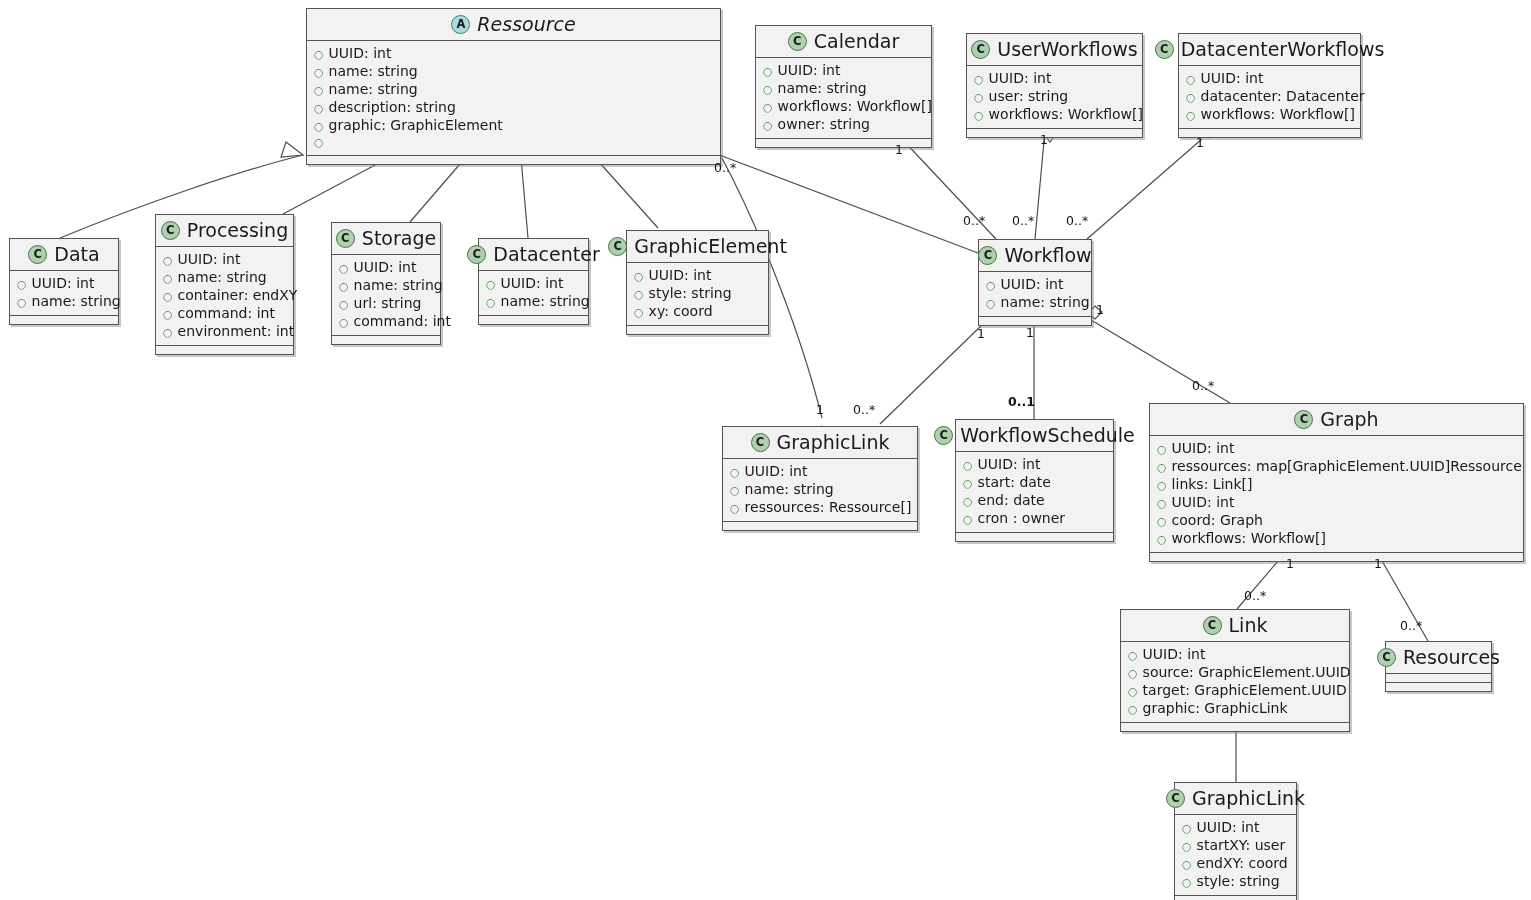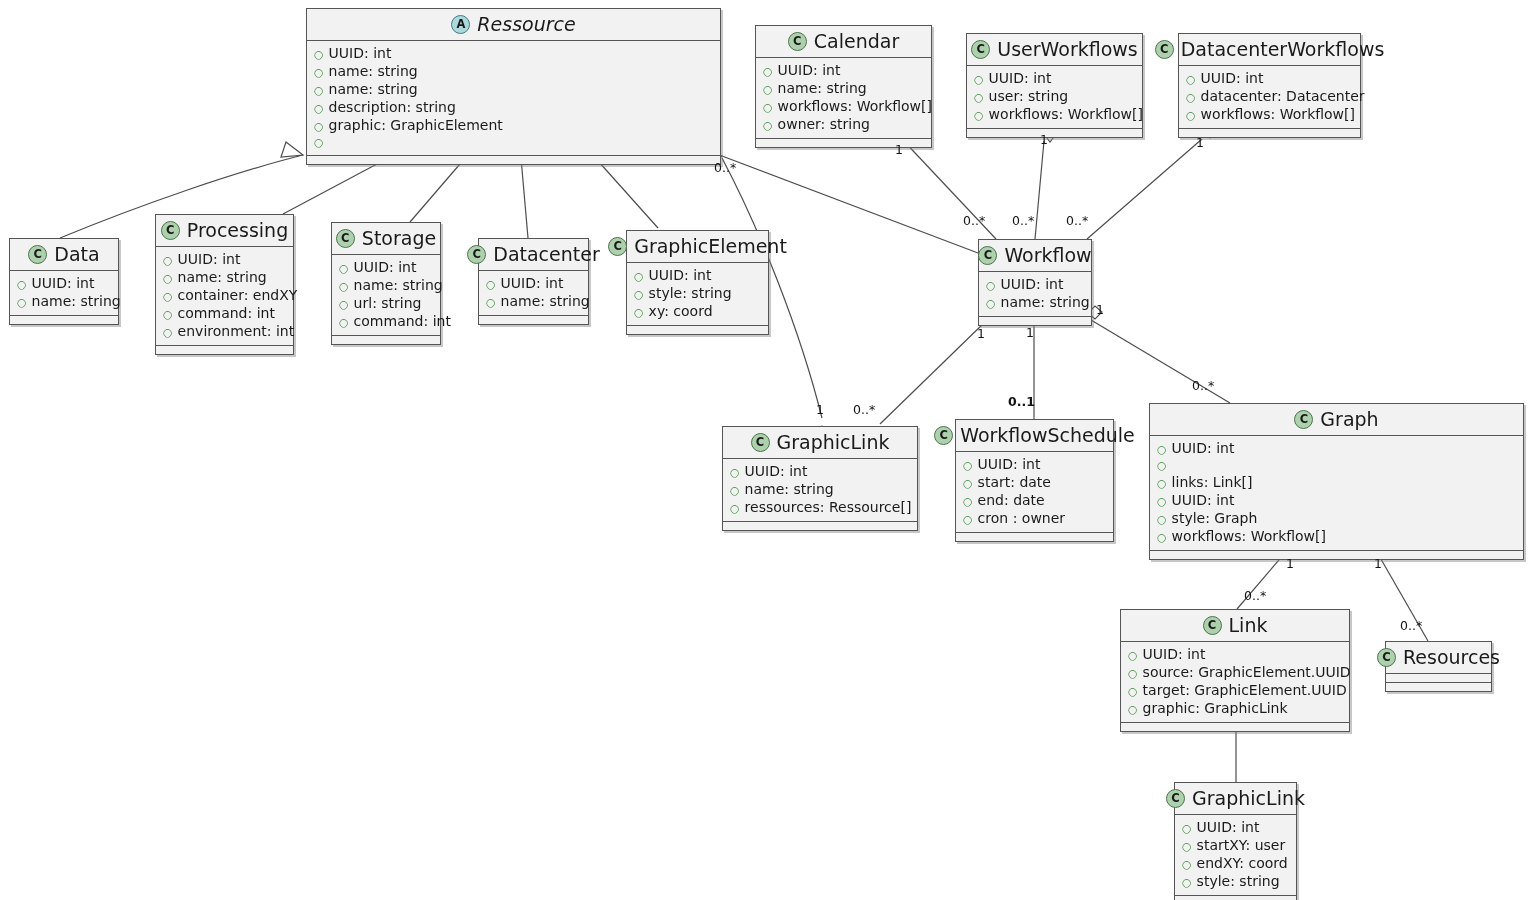--- a/index.html
+++ b/index.html
@@ -355,32 +355,33 @@
           <span class="stereo">C</span>
           <span class="uml-title">Graph</span>
         </div>
         <div class="uml-attrs">
           <div class="attr">
             <span class="vis">○</span>
             <span>UUID: int</span>
           </div>
           <div class="attr">
             <span class="vis">○</span>
+            <span>ressources: map[GraphicElement.UUID]Ressource</span>
           </div>
           <div class="attr">
             <span class="vis">○</span>
             <span>links: Link[]</span>
           </div>
           <div class="attr">
             <span class="vis">○</span>
             <span>UUID: int</span>
           </div>
           <div class="attr">
             <span class="vis">○</span>
-            <span>style: Graph</span>
+            <span>coord: Graph</span>
           </div>
           <div class="attr">
             <span class="vis">○</span>
             <span>workflows: Workflow[]</span>
           </div>
         </div>
         <div class="uml-ops"></div>
       </div>
       <div class="uml-class" style="left: 1120px; top: 609px; width: 230px;">
         <div class="uml-head">

